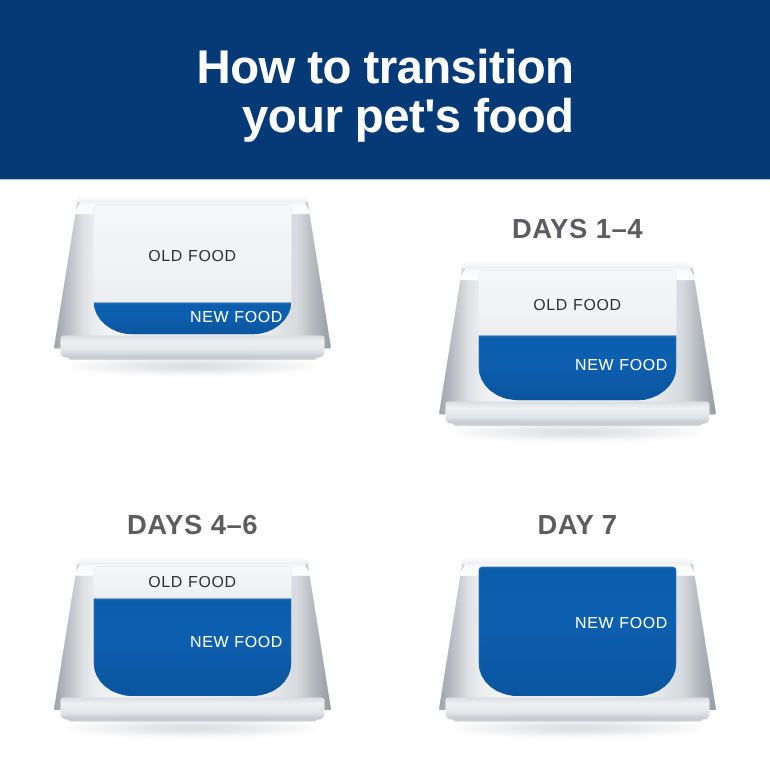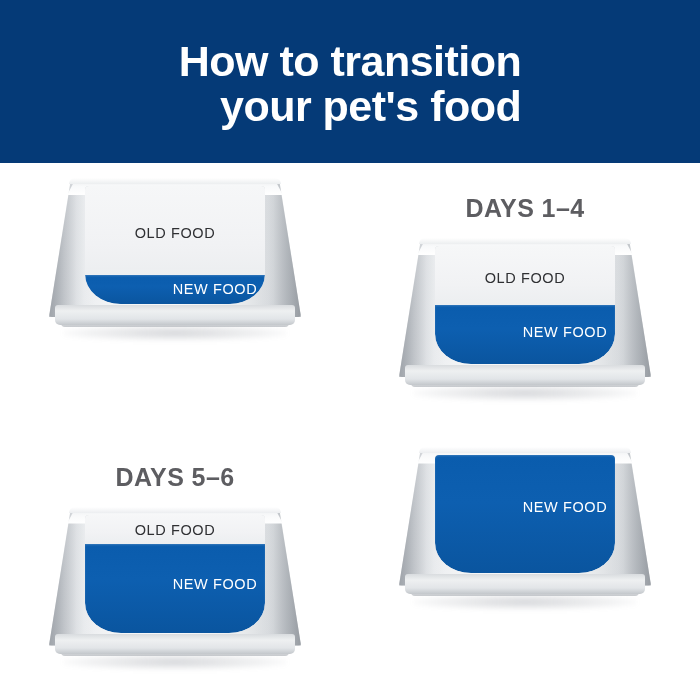--- a/index.html
+++ b/index.html
@@ -202,21 +202,21 @@
           <div class="food-new" style="height: 50%;">
             <div class="food-label label-new" style="top: 32%;">NEW FOOD</div>
           </div>
         </div>
         <div class="bowl-base-lip"></div>
         <div class="bowl-base"></div>
       </div>
     </div>
 
     <div class="cell">
-      <div class="step-label">DAYS 5–6</div>
+      <div class="step-label">DAYS 4–6</div>
       <div class="bowl-wrap">
         <div class="bowl-shadow"></div>
         <div class="bowl-body"></div>
         <div class="shade-l"></div>
         <div class="shade-r"></div>
         <div class="bowl-rim"></div>
         <div class="bowl-rim-edge"></div>
         <div class="bowl-inner">
           <div class="food-old" style="height: 25%;">
             <div class="food-label label-old" style="top: 26%;">OLD FOOD</div>
@@ -224,20 +224,21 @@
           <div class="food-new" style="height: 75%;">
             <div class="food-label label-new" style="top: 36%;">NEW FOOD</div>
           </div>
         </div>
         <div class="bowl-base-lip"></div>
         <div class="bowl-base"></div>
       </div>
     </div>
 
     <div class="cell">
+      <div class="step-label">DAY 7</div>
       <div class="bowl-wrap">
         <div class="bowl-shadow"></div>
         <div class="bowl-body"></div>
         <div class="shade-l"></div>
         <div class="shade-r"></div>
         <div class="bowl-rim"></div>
         <div class="bowl-rim-edge"></div>
         <div class="bowl-inner">
 
           <div class="food-new full" style="height: 100%;">

